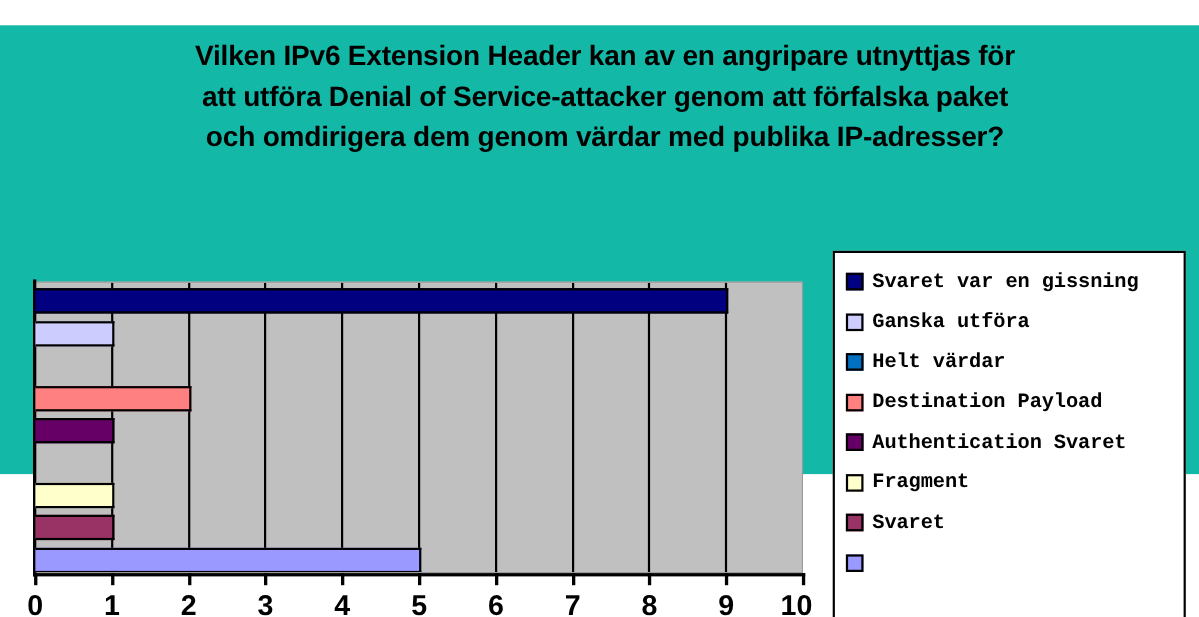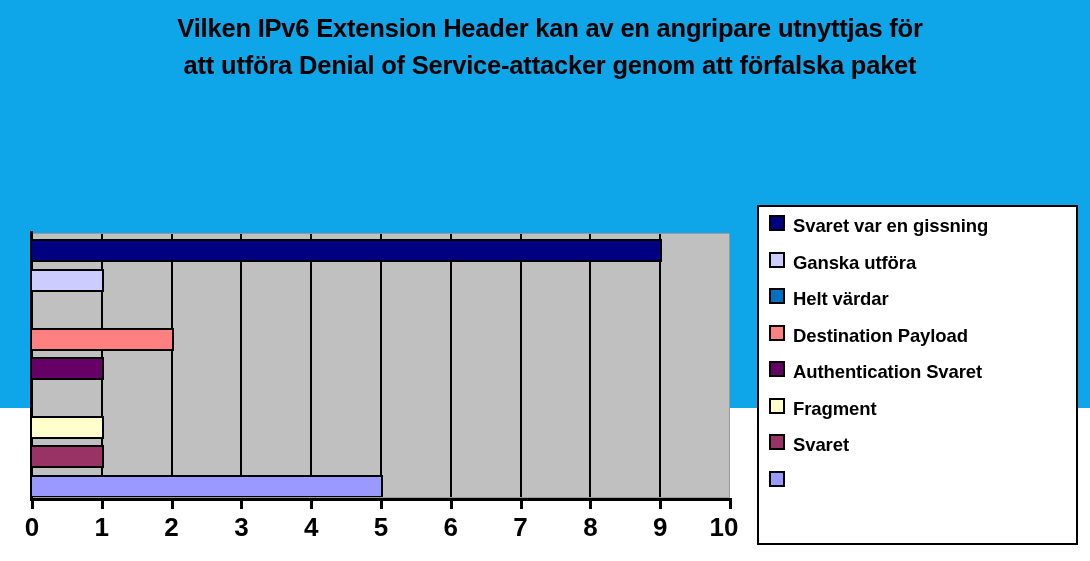--- a/index.html
+++ b/index.html
@@ -3,21 +3,21 @@
 <meta charset="utf-8">
 <style>
   * { box-sizing: border-box; }
   html, body {
     margin: 0; padding: 0;
     width: 1090px; height: 561px;
     background: #ffffff;
     font-family: "Liberation Sans", sans-serif;
     overflow: hidden;
   }
-  #page { position: relative; width: 1090px; height: 408px; background: #0ea5e9; }
+  #page { position: relative; width: 1090px; height: 408px; background: #14b8a6; margin-top: 23px; }
 
   
   #chart-title {
     position: absolute;
     left: 60px; top: 10px;
     width: 980px;
     text-align: center;
     font-weight: bold;
     font-size: 25.5px;
     line-height: 37px;
@@ -89,22 +89,23 @@
   #legend {
     position: absolute;
     left: 757px; top: 205px;
     width: 321px; height: 340px;
     background: #ffffff;
     border: 2px solid #000000;
     padding: 8px 6px 6px 10px;
   }
   .legend-item {
     display: flex;
-    align-items: flex-start;
+    align-items: center;
     height: 36.5px;
+    font-family: Liberation Mono, monospace;
   }
   .legend-swatch {
     width: 16px; height: 16px;
     border: 2px solid #000000;
     flex: 0 0 auto;
     margin-right: 8px;
   }
   .legend-label {
     font-size: 18.5px;
     font-weight: bold;
@@ -114,20 +115,21 @@
   }
 </style>
 </head>
 <body>
 
 <div id="page">
 
   <div id="chart-title">
     <span class="tline">Vilken IPv6 Extension Header kan av en angripare utnyttjas för</span>
     <span class="tline">att utföra Denial of Service-attacker genom att förfalska paket</span>
+    <span class="tline">och omdirigera dem genom värdar med publika IP-adresser?</span>
   </div>
 
   <div id="plot-wrap">
     <div id="plot-area">
         <div class="gridline" style="left: 68.8px;"></div>
         <div class="gridline" style="left: 138.6px;"></div>
         <div class="gridline" style="left: 208.4px;"></div>
         <div class="gridline" style="left: 278.2px;"></div>
         <div class="gridline" style="left: 348px;"></div>
         <div class="gridline" style="left: 417.8px;"></div>

